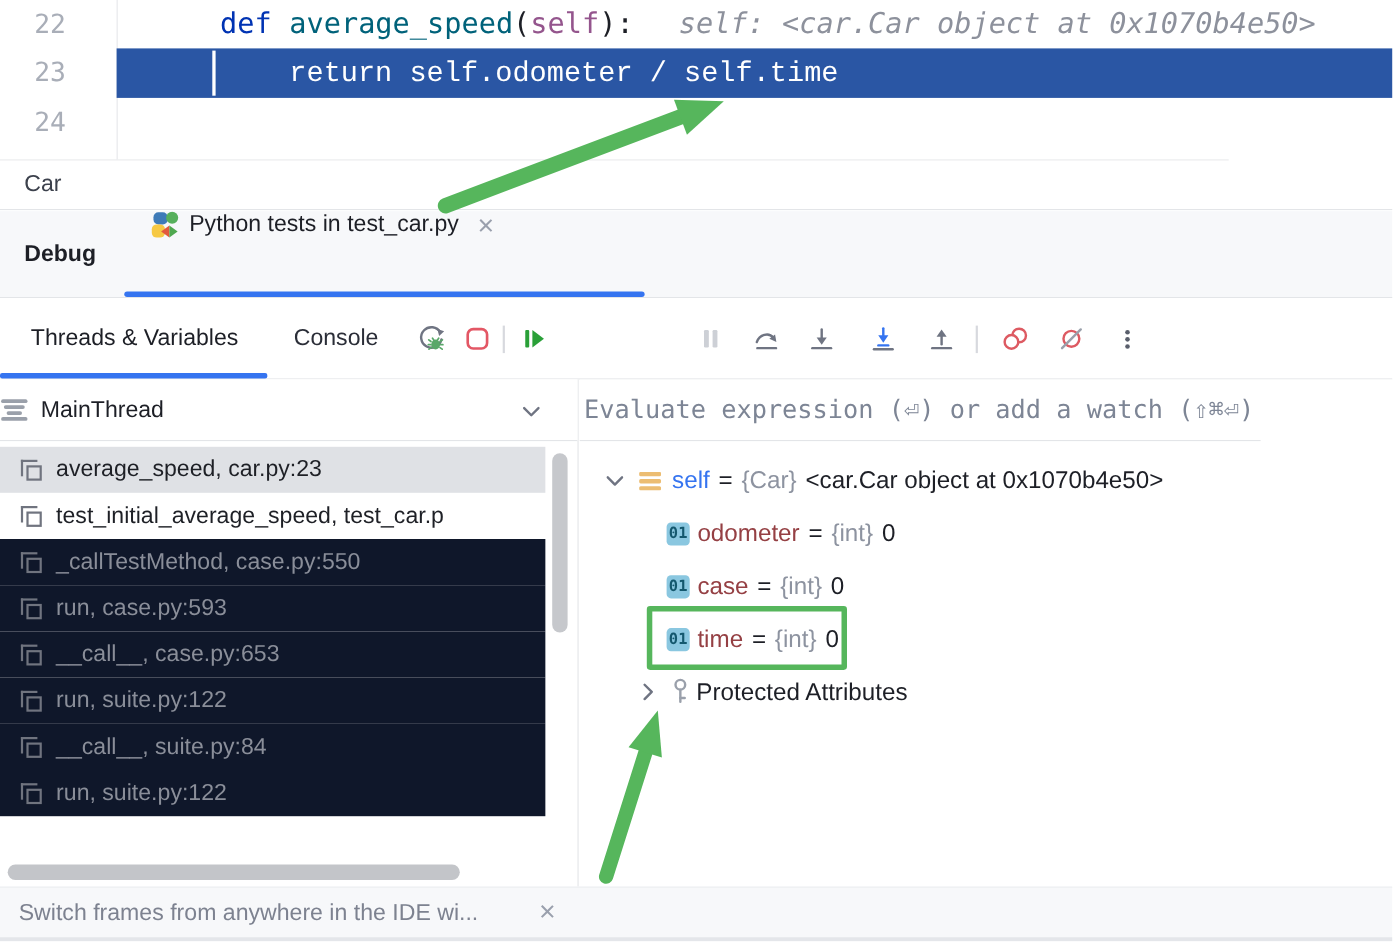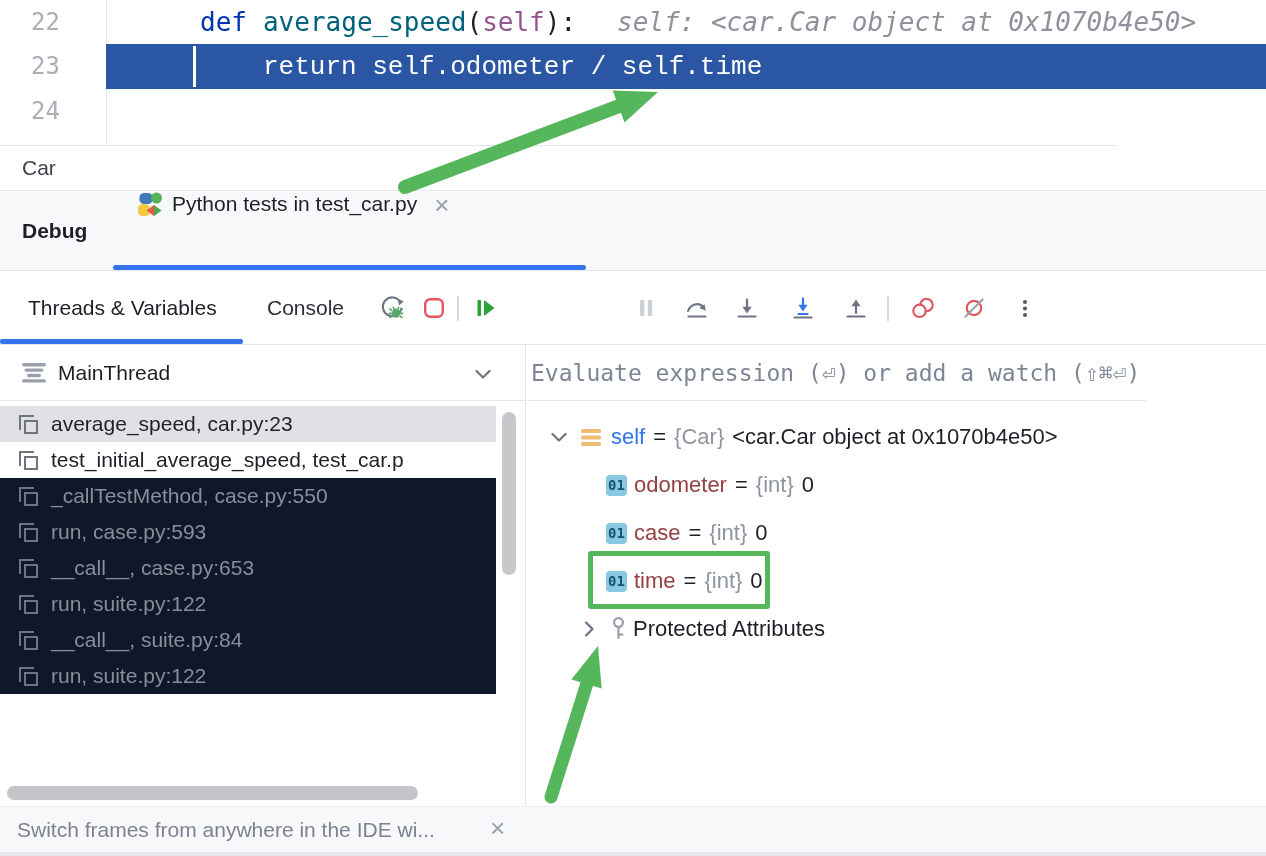--- a/index.html
+++ b/index.html
@@ -39,25 +39,25 @@
   
   .toolrow{position:absolute;left:0;top:271px;width:1266px;height:74px;background:#fff;border-bottom:1px solid #e3e5e8;box-sizing:border-box;padding-left:28px;}
   .vt-tab{position:absolute;top:0;height:73px;display:flex;align-items:center;font-size:21px;}
   .vt-underline{position:absolute;left:0;top:68px;width:243px;height:5px;background:#3574f0;border-radius:2px;}
   .tbtn{position:absolute;top:295px;width:26px;height:26px;}
   .tsep{position:absolute;top:296px;width:1.5px;height:25px;background:#d7d9de;}
 
   
   .left-panel{position:absolute;left:0;top:345px;width:526px;height:461px;background:#fff;border-right:1.5px solid #e3e5e8;box-sizing:border-box;}
   .thread-row{position:absolute;left:0;top:0;width:525px;height:56px;border-bottom:1px solid #e3e5e8;box-sizing:border-box;
-        display:flex;align-items:center;padding-left:21px;gap:11px;background:#fff;}
+        display:flex;align-items:center;gap:11px;background:#fff;}
   .thread-name{font-size:21px;color:#1d1f26;}
   .thread-chevron{position:absolute;right:34px;top:24px;}
   .frames{position:absolute;left:0;top:61px;width:496px;height:374px;overflow:hidden;}
-  .frame-row{width:496px;height:36px;display:flex;align-items:center;gap:11px;padding-left:17px;box-sizing:border-box;
+  .frame-row{width:496px;height:42px;display:flex;align-items:center;gap:11px;padding-left:17px;box-sizing:border-box;
         font-size:21px;color:#1e2026;white-space:nowrap;overflow:hidden;}
   .frame-row.selected{background:#dfe1e5;}
   .frame-row.library{background:#0f172a;color:#8a8e99;}
   .fi{width:23px;height:23px;position:relative;flex:0 0 auto;color:#70747f;}
   .fi::before{content:"";position:absolute;left:2px;top:2px;width:13px;height:13px;border-left:2.6px solid currentColor;border-top:2.6px solid currentColor;}
   .fi::after{content:"";position:absolute;left:7px;top:7px;width:10px;height:10px;border:2.6px solid currentColor;}
   .vscroll{position:absolute;left:502px;top:67px;width:14px;height:163px;background:#c6c8cc;border-radius:7px;}
   .hscroll{position:absolute;left:7px;top:441px;width:411px;height:14px;background:#c3c5c9;border-radius:7px;}
 
   .right-panel{position:absolute;left:527px;top:345px;width:739px;height:461px;background:#fff;}

